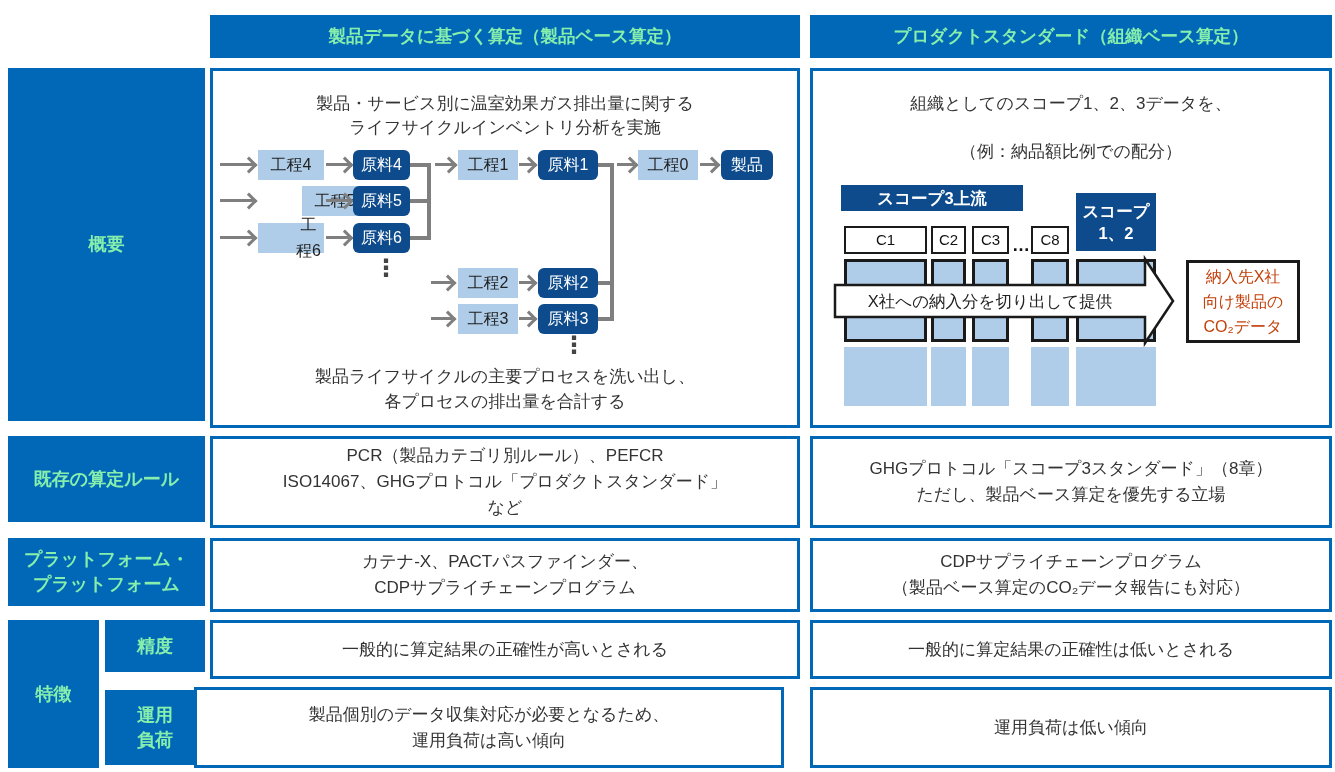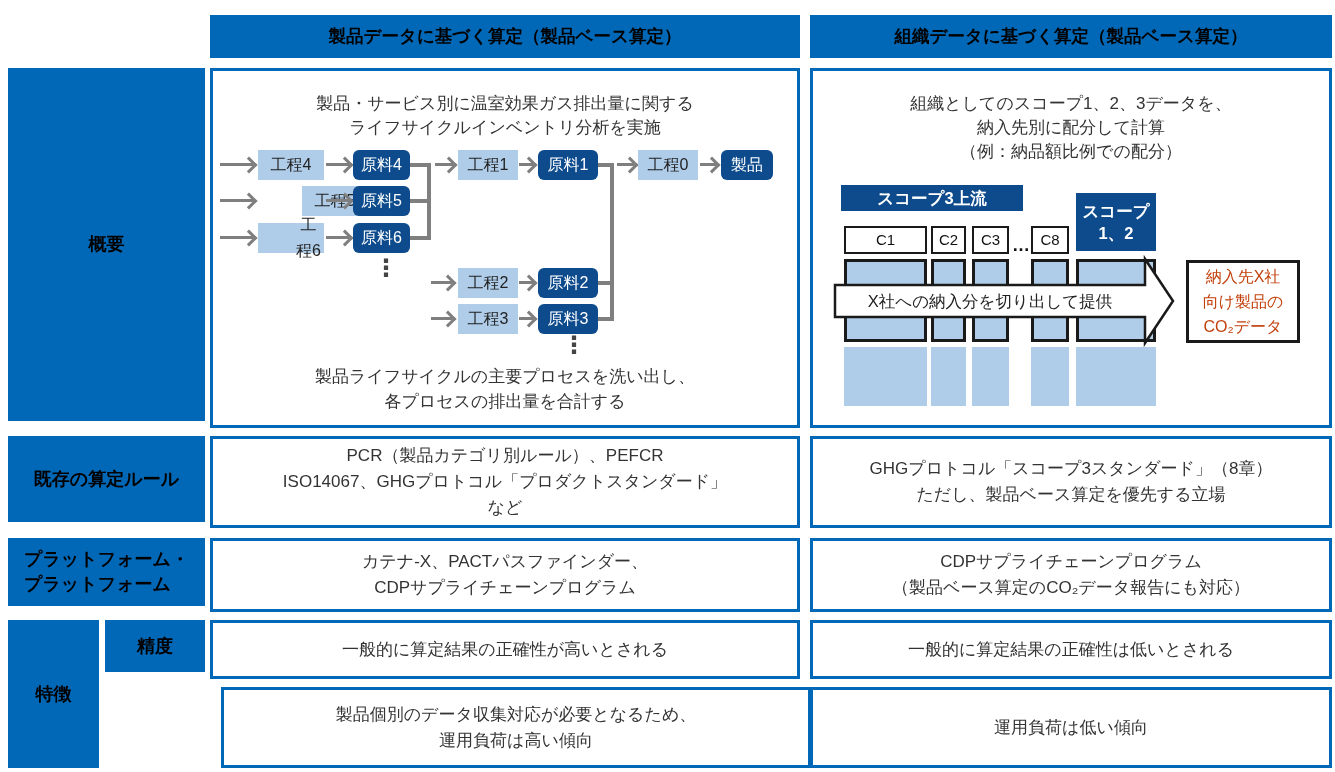--- a/index.html
+++ b/index.html
@@ -2,22 +2,22 @@
 <html><head>
 <meta charset="utf-8">
 <style>
   * { margin:0; padding:0; box-sizing:border-box; }
   html,body { background:#ffffff; }
   body { font-family:"Liberation Sans","DejaVu Sans",sans-serif; }
   .page { position:relative; width:1335px; height:772px; background:#fff; overflow:hidden; }
 
   
   .bluecell {
-    position:absolute; background:#0068B7; color:#000000; font-weight:bold;
-    display:flex; align-items:center; justify-content:center; 
+    position:absolute; background:#0068B7; color:#86efac; font-weight:bold;
+    display:flex; align-items:center; justify-content:center; text-align:center;
     font-size:18px; line-height:25px;
   }
   .hdr { font-size:17.5px; }
 
   
   .cell {
     position:absolute; background:#ffffff; border:3px solid #0068B7;
     display:flex; align-items:center; justify-content:center; text-align:center;
     color:#333333; font-size:17px; line-height:26px;
   }
@@ -53,41 +53,47 @@
 </style>
 </head>
 <body>
 
 <div class="page">
 
   <div class="bluecell hdr" style="left:210px; top:15px; width:590px; height:43px;">
     <span>製品データに基づく算定（製品ベース算定）</span>
   </div>
   <div class="bluecell hdr" style="left:810px; top:15px; width:522px; height:43px;">
-    <span>組織データに基づく算定（製品ベース算定）</span>
+    <span>プロダクトスタンダード（組織ベース算定）</span>
   </div>
 
   <div class="bluecell" style="left:8px; top:68px; width:197px; height:353px;">
     <span>概要</span>
   </div>
   <div class="bluecell" style="left:8px; top:436px; width:197px; height:86px;">
     <span>既存の算定ルール</span>
   </div>
   <div class="bluecell" style="left:8px; top:538px; width:197px; height:68px;">
     <span>
       <span style="display:block;">プラットフォーム・</span>
       <span style="display:block;">プラットフォーム</span>
     </span>
   </div>
   <div class="bluecell" style="left:8px; top:620px; width:91px; height:148px;">
     <span>特徴</span>
   </div>
   <div class="bluecell" style="left:105px; top:620px; width:100px; height:52px;">
     <span>精度</span>
   </div>
+  <div class="bluecell" style="left:105px; top:690px; width:100px; height:75px;">
+    <span>
+      <span style="display:block;">運用</span>
+      <span style="display:block;">負荷</span>
+    </span>
+  </div>
 
   <div class="cell diagram" style="left:210px; top:68px; width:590px; height:360px;">
 
     <div class="txtline" style="top:20px;">製品・サービス別に温室効果ガス排出量に関する</div>
     <div class="txtline" style="top:44px;">ライフサイクルインベントリ分析を実施</div>
 
     <div class="arr" style="left:7px;  top:92px; width:33px;"></div>
     <div class="fbox light" style="left:45px; top:79px; width:66px;">
         <span>工程4</span>
       </div>
@@ -160,21 +166,20 @@
     <div class="cline" style="left:397px; top:92px; width:4px; height:158px;"></div>
     <div class="vdots" style="left:349px; top:262px;">⋮</div>
 
     <div class="txtline" style="top:293px;">製品ライフサイクルの主要プロセスを洗い出し、</div>
     <div class="txtline" style="top:318px;">各プロセスの排出量を合計する</div>
   </div>
 
   <div class="cell diagram" style="left:810px; top:68px; width:522px; height:360px;">
 
     <div class="txtline" style="top:20px;">組織としてのスコープ1、2、3データを、</div>
-    <div class="txtline" style="top:44px;">納入先別に配分して計算</div>
     <div class="txtline" style="top:68px;">（例：納品額比例での配分）</div>
 
     <div class="bar" style="left:28px; top:114px; width:182px; height:26px;">
       <span>スコープ3上流</span>
     </div>
     <div class="bar" style="left:263px; top:122px; width:80px; height:58px; flex-direction:column;">
       <span>スコープ</span>
       <span>1、2</span>
     </div>
 
@@ -247,21 +252,21 @@
     </div>
   </div>
 
   <div class="cell" style="left:210px; top:620px; width:590px; height:59px;">
     <span>一般的に算定結果の正確性が高いとされる</span>
   </div>
   <div class="cell" style="left:810px; top:620px; width:522px; height:59px;">
     <span>一般的に算定結果の正確性は低いとされる</span>
   </div>
 
-  <div class="cell" style="left:221px; top:687px; width:590px; height:81px;">
+  <div class="cell" style="left:194px; top:687px; width:590px; height:81px;">
     <div>
       <div>製品個別のデータ収集対応が必要となるため、</div>
       <div>運用負荷は高い傾向</div>
     </div>
   </div>
   <div class="cell" style="left:810px; top:687px; width:522px; height:81px;">
     <div>
       <div>運用負荷は低い傾向</div>
     </div>
   </div>

